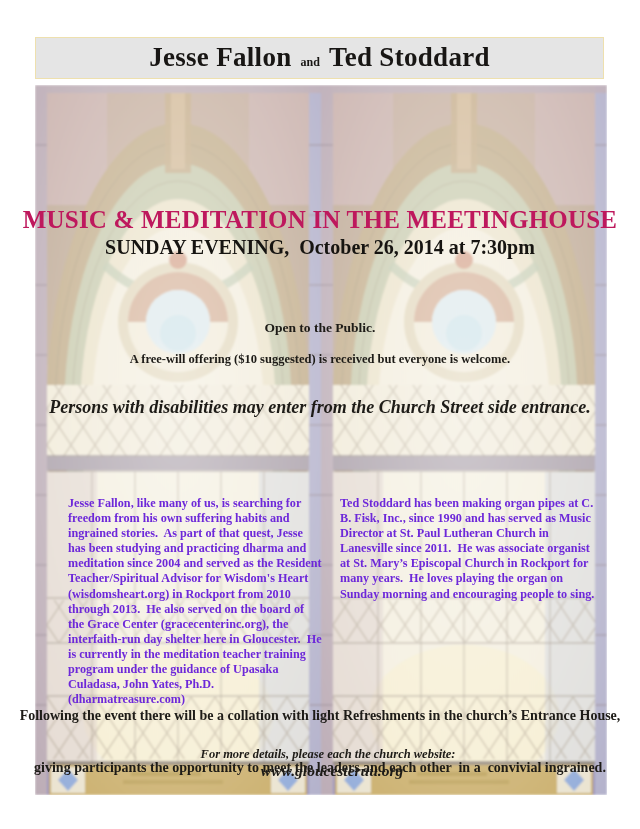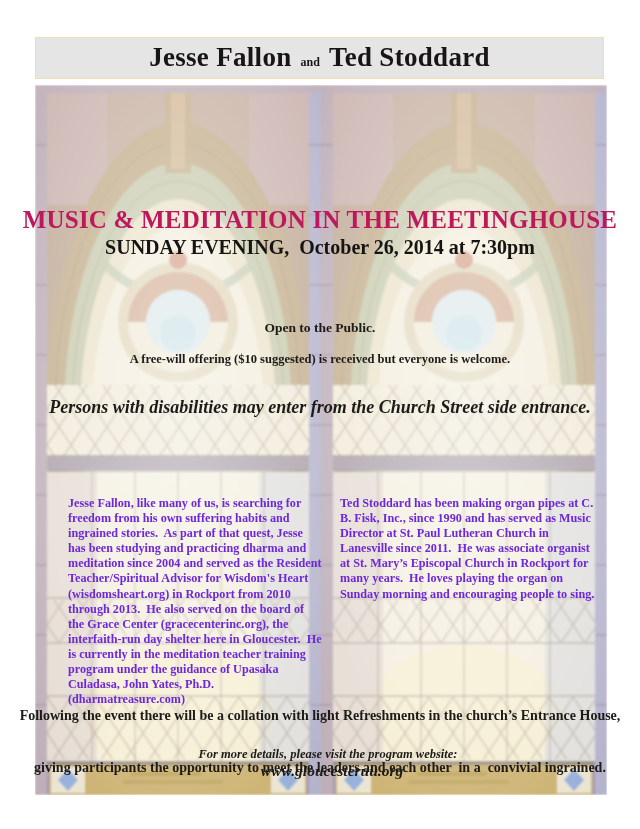--- a/index.html
+++ b/index.html
@@ -135,17 +135,17 @@
 
   <div class="bio bio-left">Jesse Fallon, like many of us, is searching for freedom from his own suffering habits and ingrained stories.  As part of that quest, Jesse has been studying and practicing dharma and meditation since 2004 and served as the Resident Teacher/Spiritual Advisor for Wisdom's Heart (wisdomsheart.org) in Rockport from 2010 through 2013.  He also served on the board of the Grace Center (gracecenterinc.org), the interfaith-run day shelter here in Gloucester.  He is currently in the meditation teacher training program under the guidance of Upasaka Culadasa, John Yates, Ph.D. (dharmatreasure.com)</div>
   <div class="bio bio-right">Ted Stoddard has been making organ pipes at C. B. Fisk, Inc., since 1990 and has served as Music Director at St. Paul Lutheran Church in Lanesville since 2011.  He was associate organist at St. Mary’s Episcopal Church in Rockport for many years.  He loves playing the organ on Sunday morning and encouraging people to sing.</div>
 
   <div class="txt collation">
     <div>Following the event there will be a collation with light Refreshments in the church’s Entrance House,</div>
     <div>giving participants the opportunity to meet the leaders and each other  in a  convivial ingrained.</div>
   </div>
 
   <div class="txt details">
-    <span class="label">For more details, please visit the program website:</span>
+    <span class="label">For more details, please each the church website:</span>
     <span class="url">www.gloucesteruu.org</span>
   </div>
 
 </div>
 
 </body></html>

